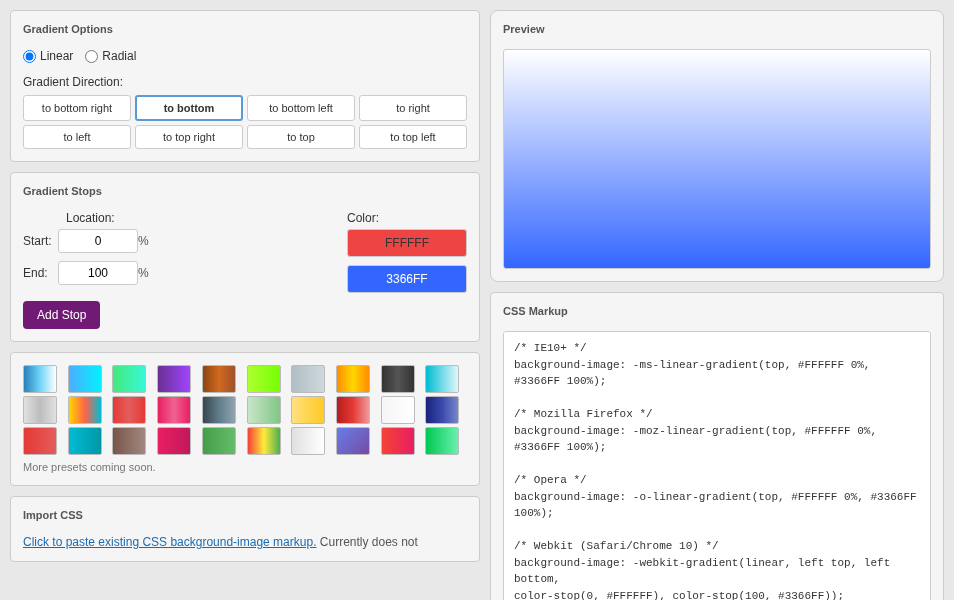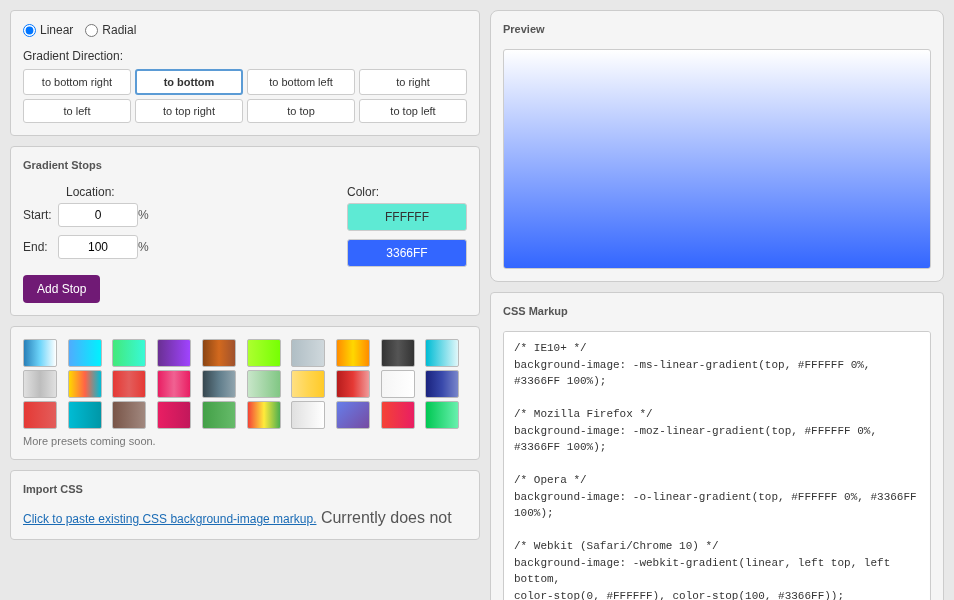--- a/index.html
+++ b/index.html
@@ -105,21 +105,21 @@
       height: 28px;
       border: 1px solid #ccc;
       border-radius: 3px;
       display: flex;
       align-items: center;
       justify-content: center;
       font-size: 12px;
       cursor: pointer;
     }
     .color-swatch.white-swatch {
-      background: #5eead4;
+      background: #ef4444;
       color: #333;
       justify-content: center;
     }
     .color-swatch.blue-swatch {
       background: #3366FF;
       color: #fff;
     }
     .add-stop-btn {
       background: #701a75;
       color: #fff;
@@ -149,21 +149,21 @@
       color: #777;
       margin-top: 4px;
     }
     .import-link {
       color: #1a6bb5;
       text-decoration: underline;
       cursor: pointer;
       font-size: 12px;
     }
     .import-text {
-      font-size: 16px;
+      font-size: 12px;
       color: #555;
     }
     .preview-card {
       background: #f5f5f5;
       border: 1px solid #ccc;
       border-radius: 8px;
       padding: 12px;
     }
     .preview-area {
       width: 100%;
@@ -205,20 +205,21 @@
     }
   </style>
 </head>
 <body>
 
 <div class="container">
 
   <div class="left-panel">
 
     <div class="card">
+      <div class="card-title">Gradient Options</div>
       <div class="radio-group">
         <label>
           <input type="radio" name="gradstyle" checked="" style="">
           <span>Linear</span>
         </label>
         <label>
           <input type="radio" name="gradstyle" style="">
           <span>Radial</span>
         </label>
       </div>

